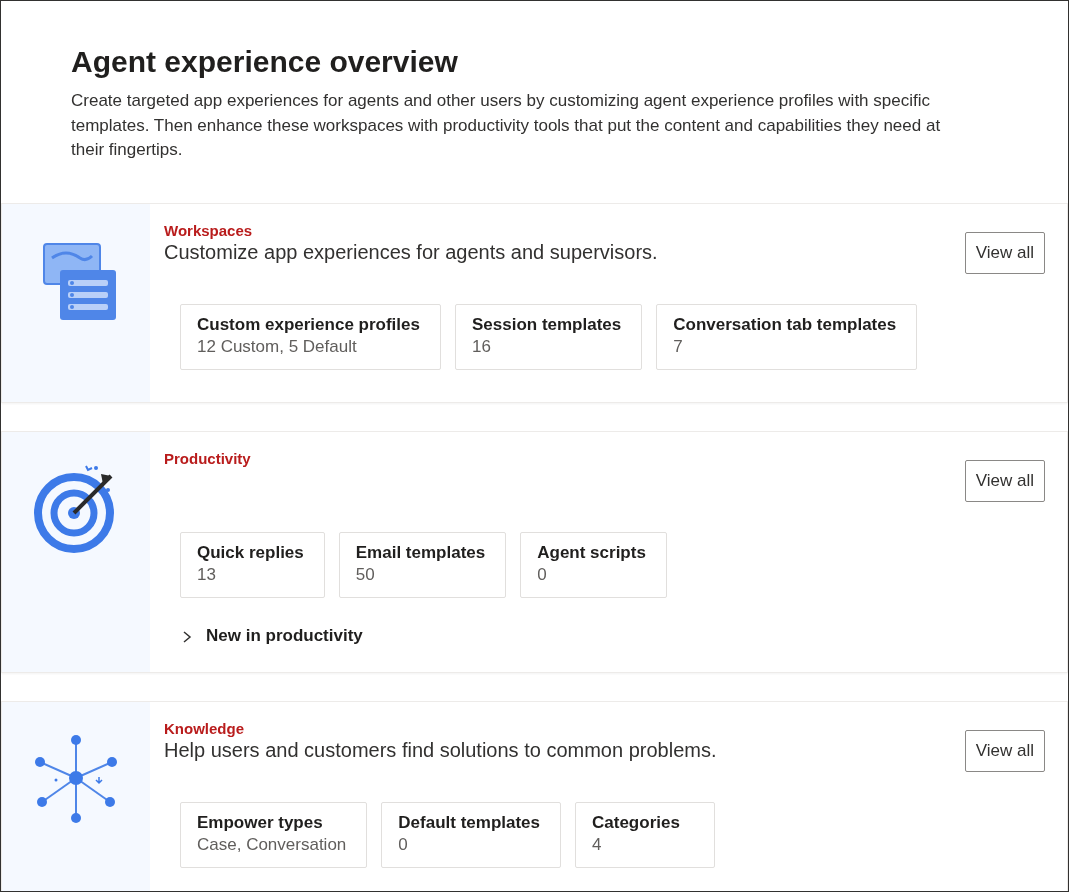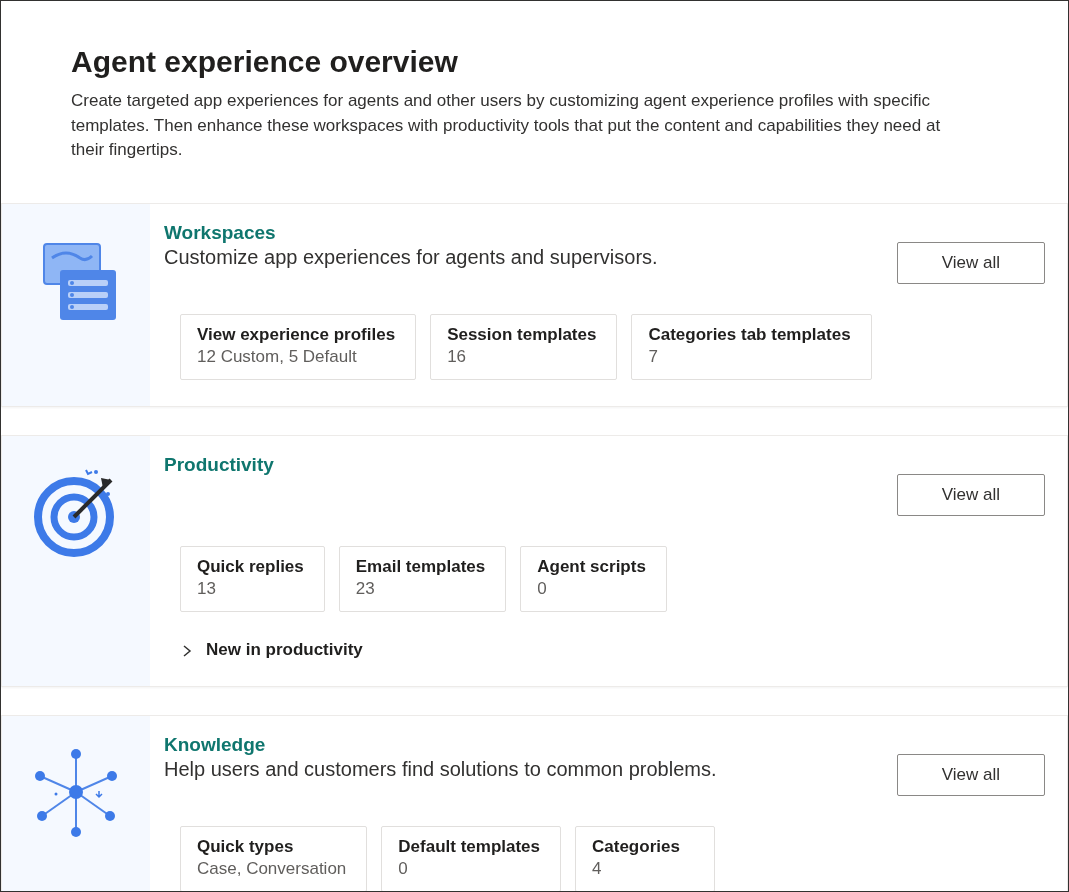--- a/index.html
+++ b/index.html
@@ -52,39 +52,39 @@
     flex-direction: column;
     position: relative;
   }
   .section-header-row {
     display: flex;
     justify-content: space-between;
     align-items: flex-start;
   }
   .section-texts { flex: 1; }
   .section-title {
-    font-size: 19px;
-    font-weight: 600;
-    color: #0f766e;
+    font-size: 15px;
+    font-weight: 600;
+    color: #b91c1c;
     margin-bottom: 2px;
   }
   .section-subtitle {
     font-size: 20px;
     color: #323130;
   }
   .view-all-btn {
     background: #ffffff;
     border: 1px solid #8a8886;
     border-radius: 2px;
-    padding: 10px 44px;
+    padding: 10px 10px;
     font-size: 17px;
     color: #323130;
     cursor: pointer;
     font-family: inherit;
-    margin-top: 20px;
+    margin-top: 10px;
   }
   .tiles-row {
     display: flex;
     gap: 14px;
     margin-top: 30px;
     padding-left: 16px;
   }
   .tile {
     border: 1px solid #e1dfdd;
     border-radius: 2px;
@@ -148,29 +148,29 @@
   <div class="section-body">
     <div class="section-header-row">
       <div class="section-texts">
         <div class="section-title">Workspaces</div>
         <div class="section-subtitle">Customize app experiences for agents and supervisors.</div>
       </div>
       <button class="view-all-btn">View all</button>
     </div>
     <div class="tiles-row">
       <div class="tile">
-        <div class="tile-title">View experience profiles</div>
+        <div class="tile-title">Custom experience profiles</div>
         <div class="tile-value">12 Custom, 5 Default</div>
       </div>
       <div class="tile">
         <div class="tile-title">Session templates</div>
         <div class="tile-value">16</div>
       </div>
       <div class="tile">
-        <div class="tile-title">Categories tab templates</div>
+        <div class="tile-title">Conversation tab templates</div>
         <div class="tile-value">7</div>
       </div>
     </div>
   </div>
 </div>
 
 <div class="section-card">
   <div class="section-icon-col">
     <span>
       <svg viewBox="0 0 100 100">
@@ -192,21 +192,21 @@
       </div>
       <button class="view-all-btn">View all</button>
     </div>
     <div class="tiles-row">
       <div class="tile">
         <div class="tile-title">Quick replies</div>
         <div class="tile-value">13</div>
       </div>
       <div class="tile">
         <div class="tile-title">Email templates</div>
-        <div class="tile-value">23</div>
+        <div class="tile-value">50</div>
       </div>
       <div class="tile">
         <div class="tile-title">Agent scripts</div>
         <div class="tile-value">0</div>
       </div>
     </div>
     <div class="expander">
       <span class="chevron">
         <svg viewBox="0 0 14 14">
             <path d="M4 2 L10 7 L4 12" fill="none" stroke="#323130" stroke-width="1.5"></path>
@@ -242,21 +242,21 @@
   <div class="section-body">
     <div class="section-header-row">
       <div class="section-texts">
         <div class="section-title">Knowledge</div>
         <div class="section-subtitle">Help users and customers find solutions to common problems.</div>
       </div>
       <button class="view-all-btn">View all</button>
     </div>
     <div class="tiles-row">
       <div class="tile">
-        <div class="tile-title">Quick types</div>
+        <div class="tile-title">Empower types</div>
         <div class="tile-value">Case, Conversation</div>
       </div>
       <div class="tile">
         <div class="tile-title">Default templates</div>
         <div class="tile-value">0</div>
       </div>
       <div class="tile">
         <div class="tile-title">Categories</div>
         <div class="tile-value">4</div>
       </div>

